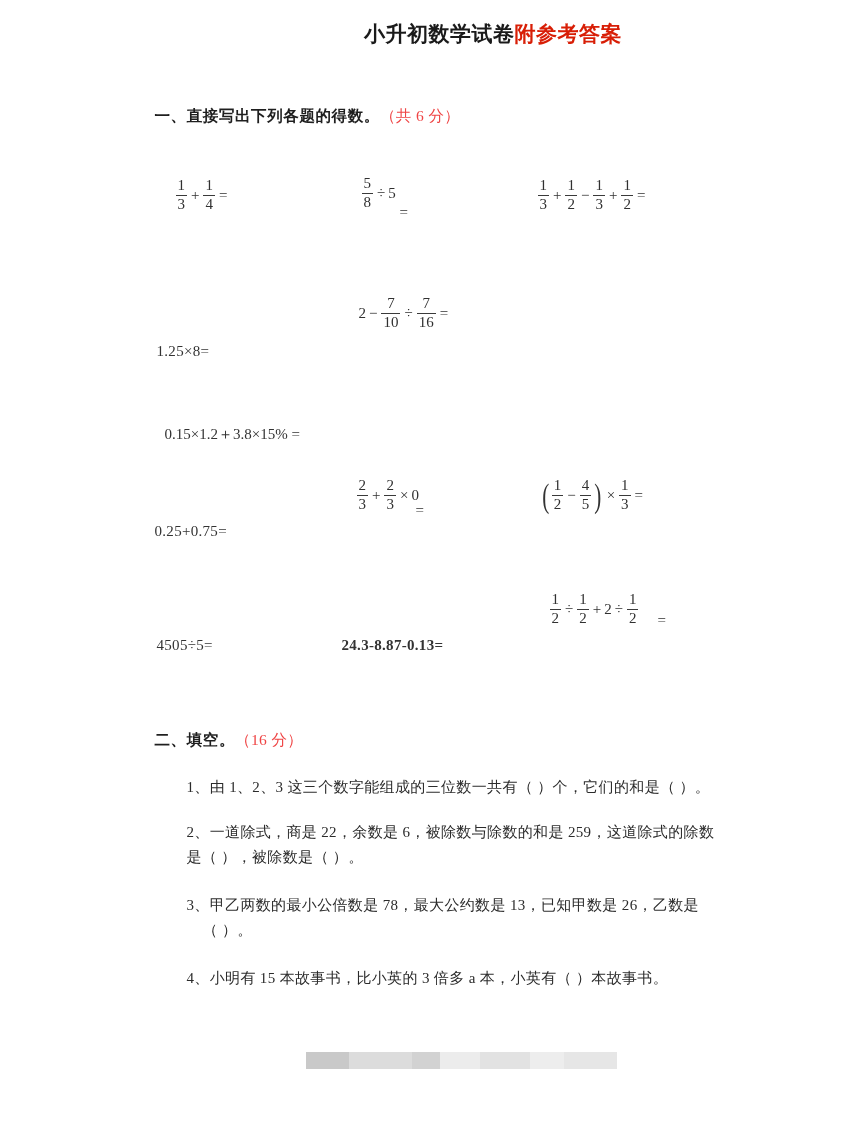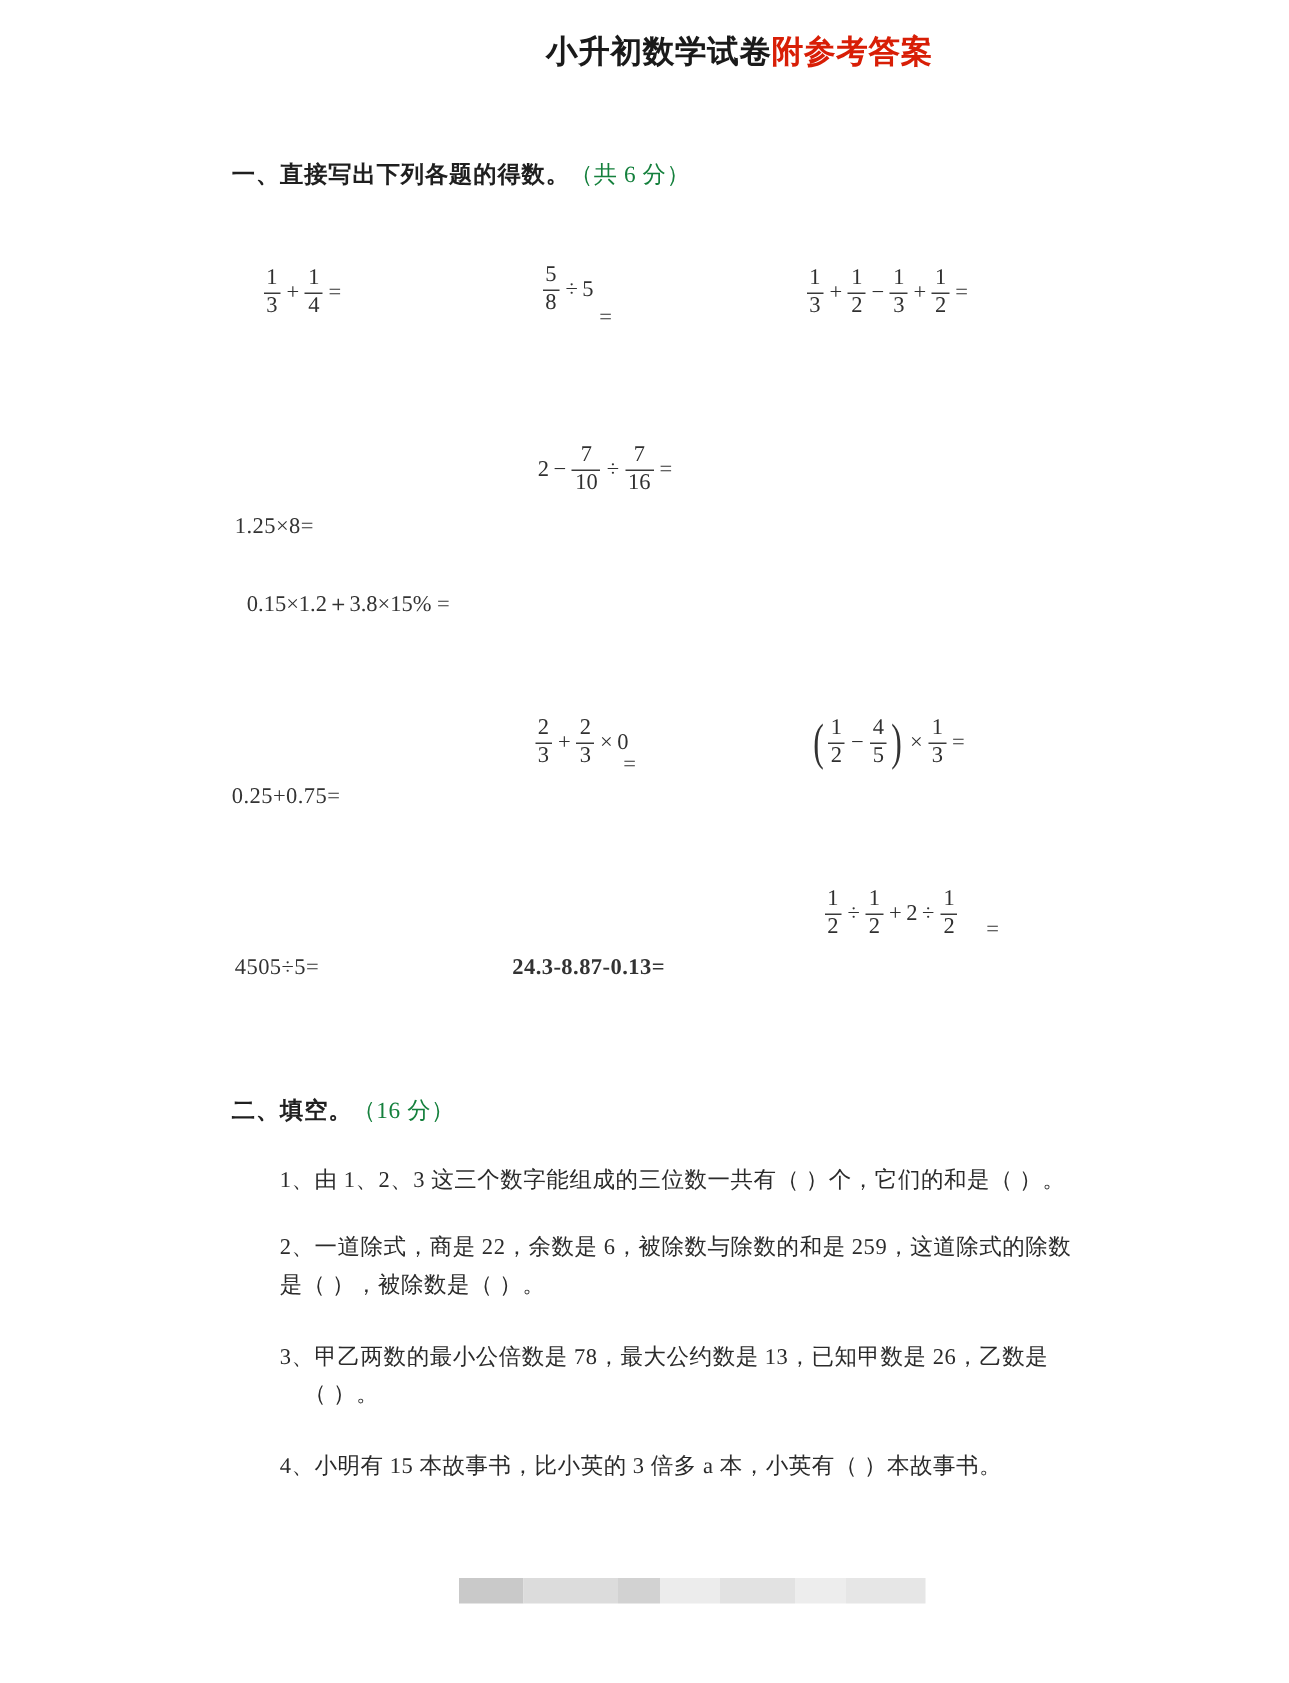--- a/index.html
+++ b/index.html
@@ -47,21 +47,21 @@
   }
   .section-head .sh-main {
     font-family: "DejaVu Sans", "Liberation Sans", sans-serif;
     font-weight: bold;
     letter-spacing: 0.6px;
   }
   .section-head .sh-sub {
     font-family: "Liberation Serif", "DejaVu Serif", serif;
     font-weight: normal;
     letter-spacing: 0.4px;
-    color: #15803d;
+    color: #ef4444;
     margin-top: 37px;
   }
 
   
   .expr {
     position: absolute;
     font-family: "Liberation Serif", "DejaVu Serif", serif;
     font-size: 15px;
     color: #303030;
     white-space: nowrap;
@@ -110,21 +110,21 @@
 
   
   .plain {
     position: absolute;
     font-family: "Liberation Serif", "DejaVu Serif", serif;
     font-size: 15px;
     color: #333333;
     white-space: nowrap;
     letter-spacing: 0.3px;
   }
-  .plain.tight { letter-spacing: 0px; }
+  .plain.tight { letter-spacing: 0px; margin-top: 32px; }
 
   
   .question {
     position: absolute;
     font-family: "Liberation Serif", "DejaVu Serif", serif;
     font-size: 15px;
     color: #2b2b2b;
     line-height: 25px;
     letter-spacing: 0.35px;
     margin-left: 32px;

